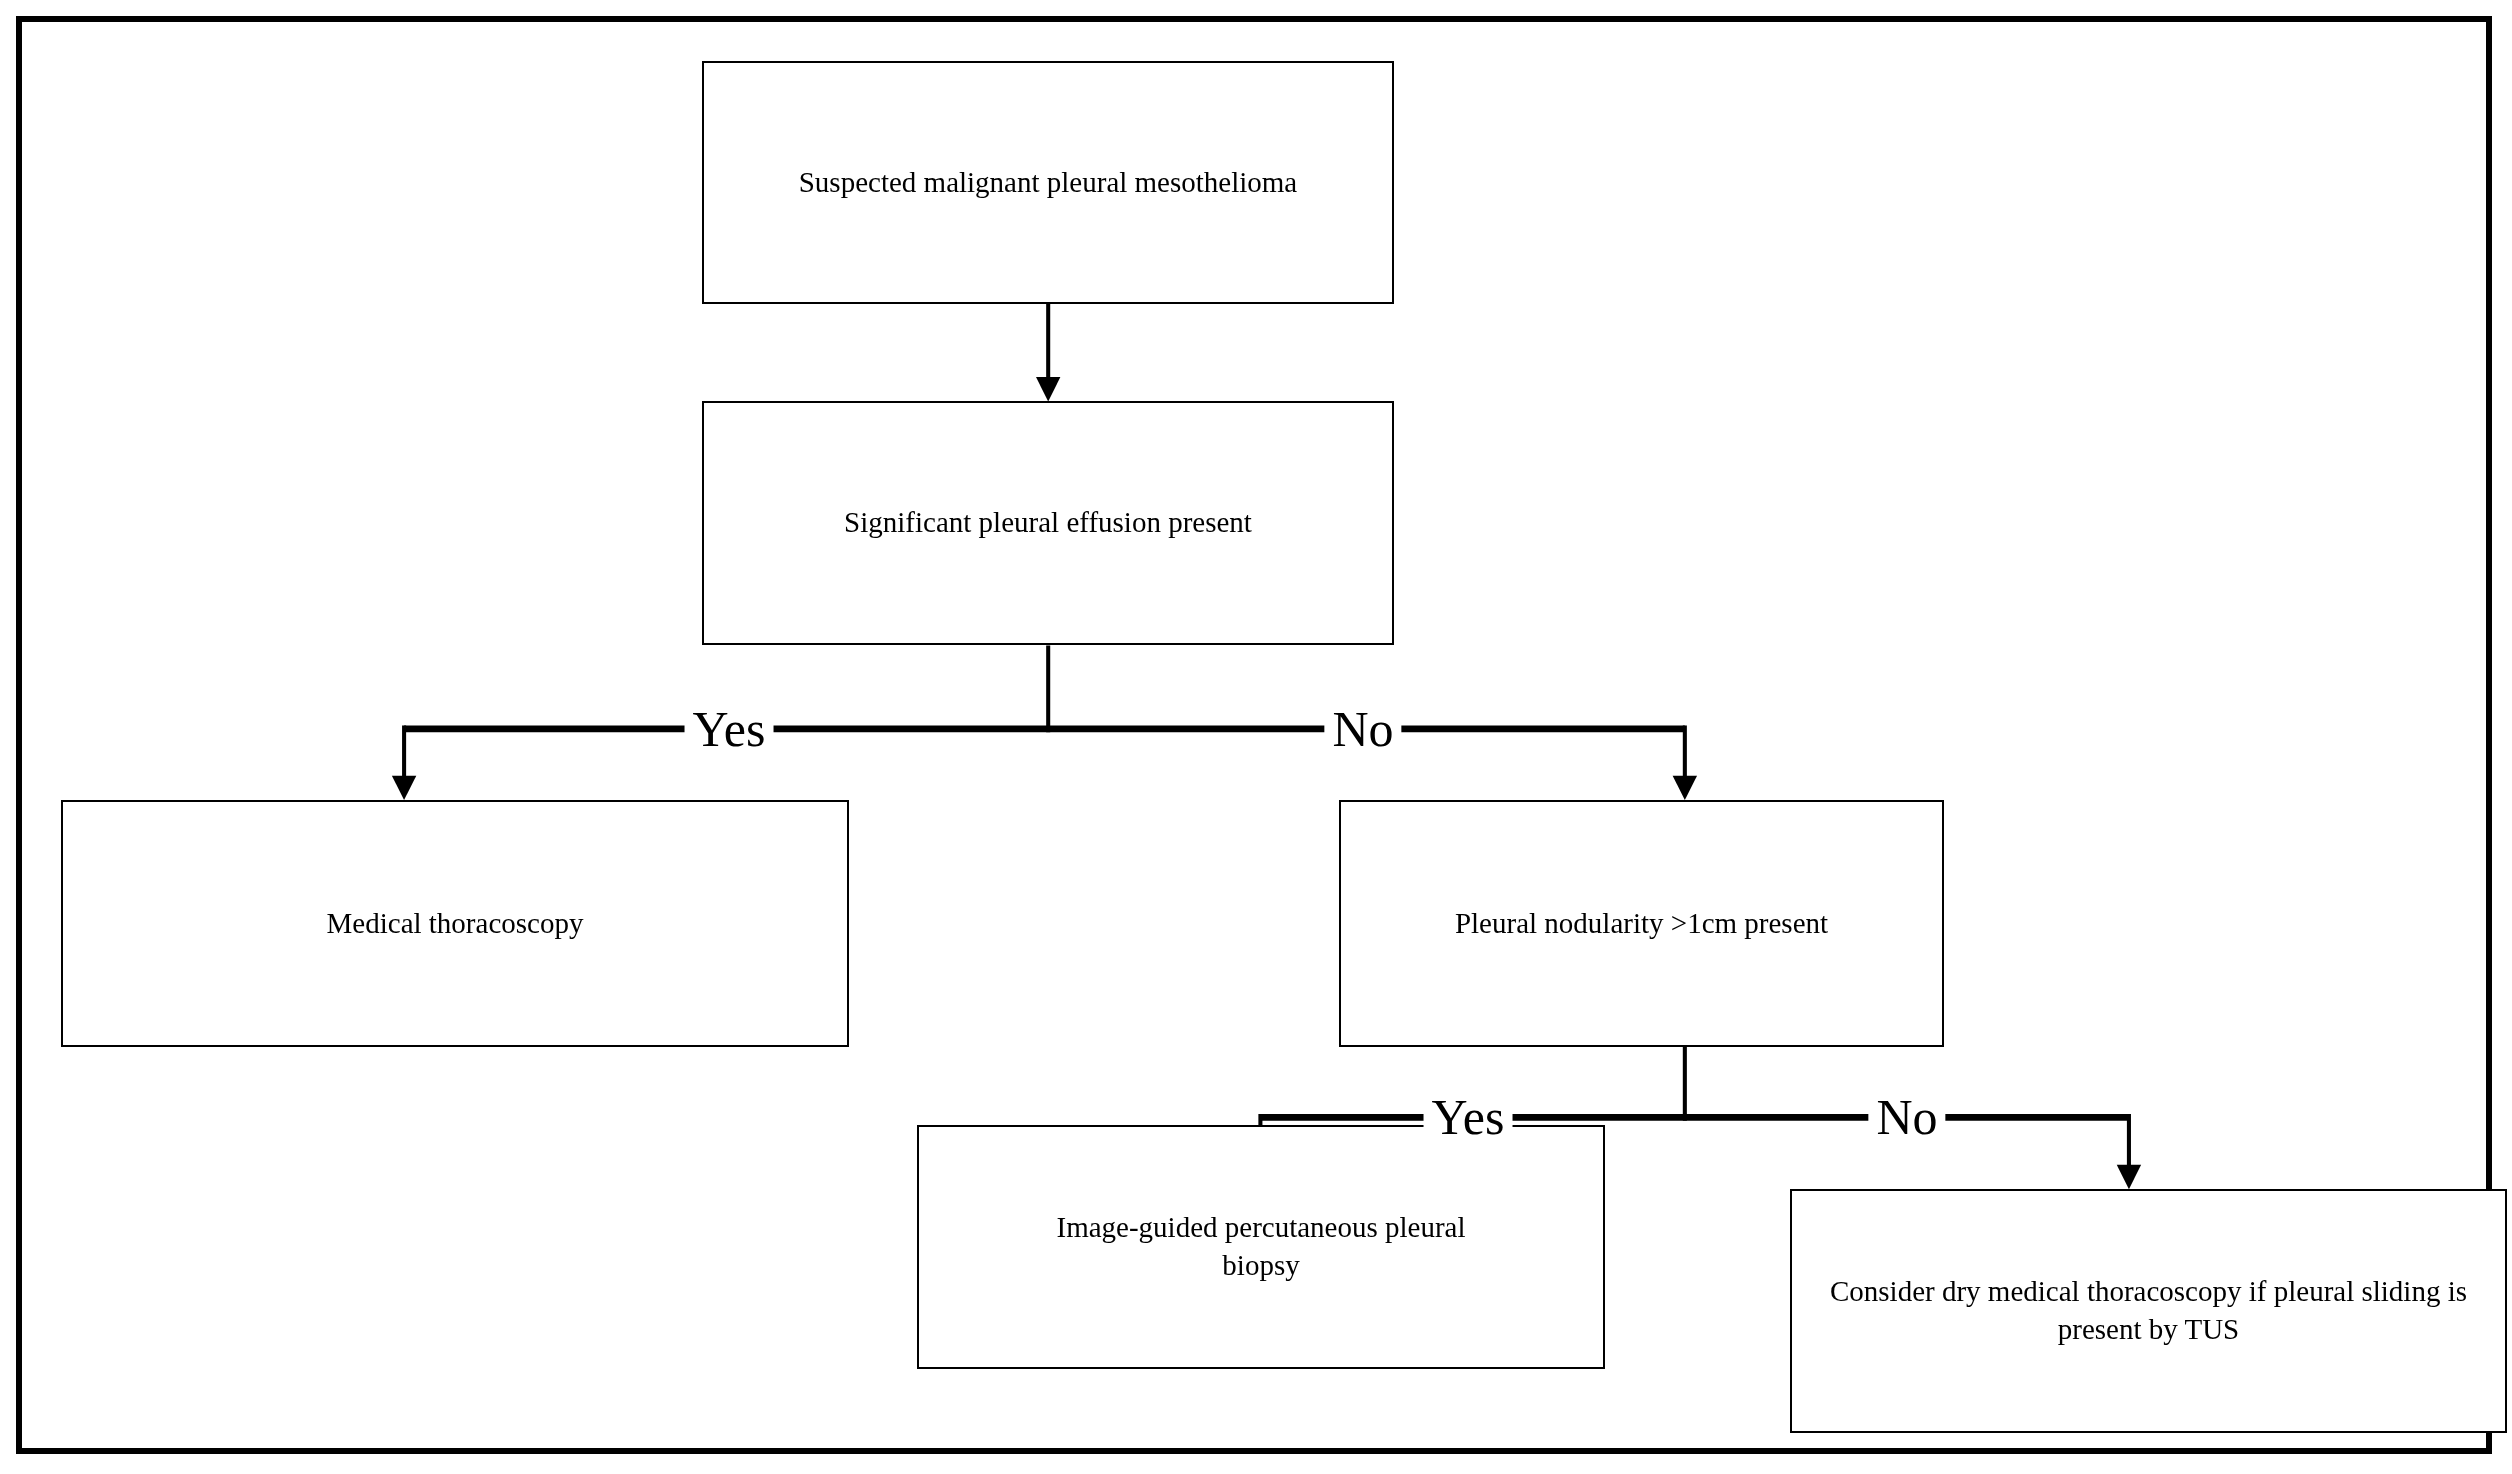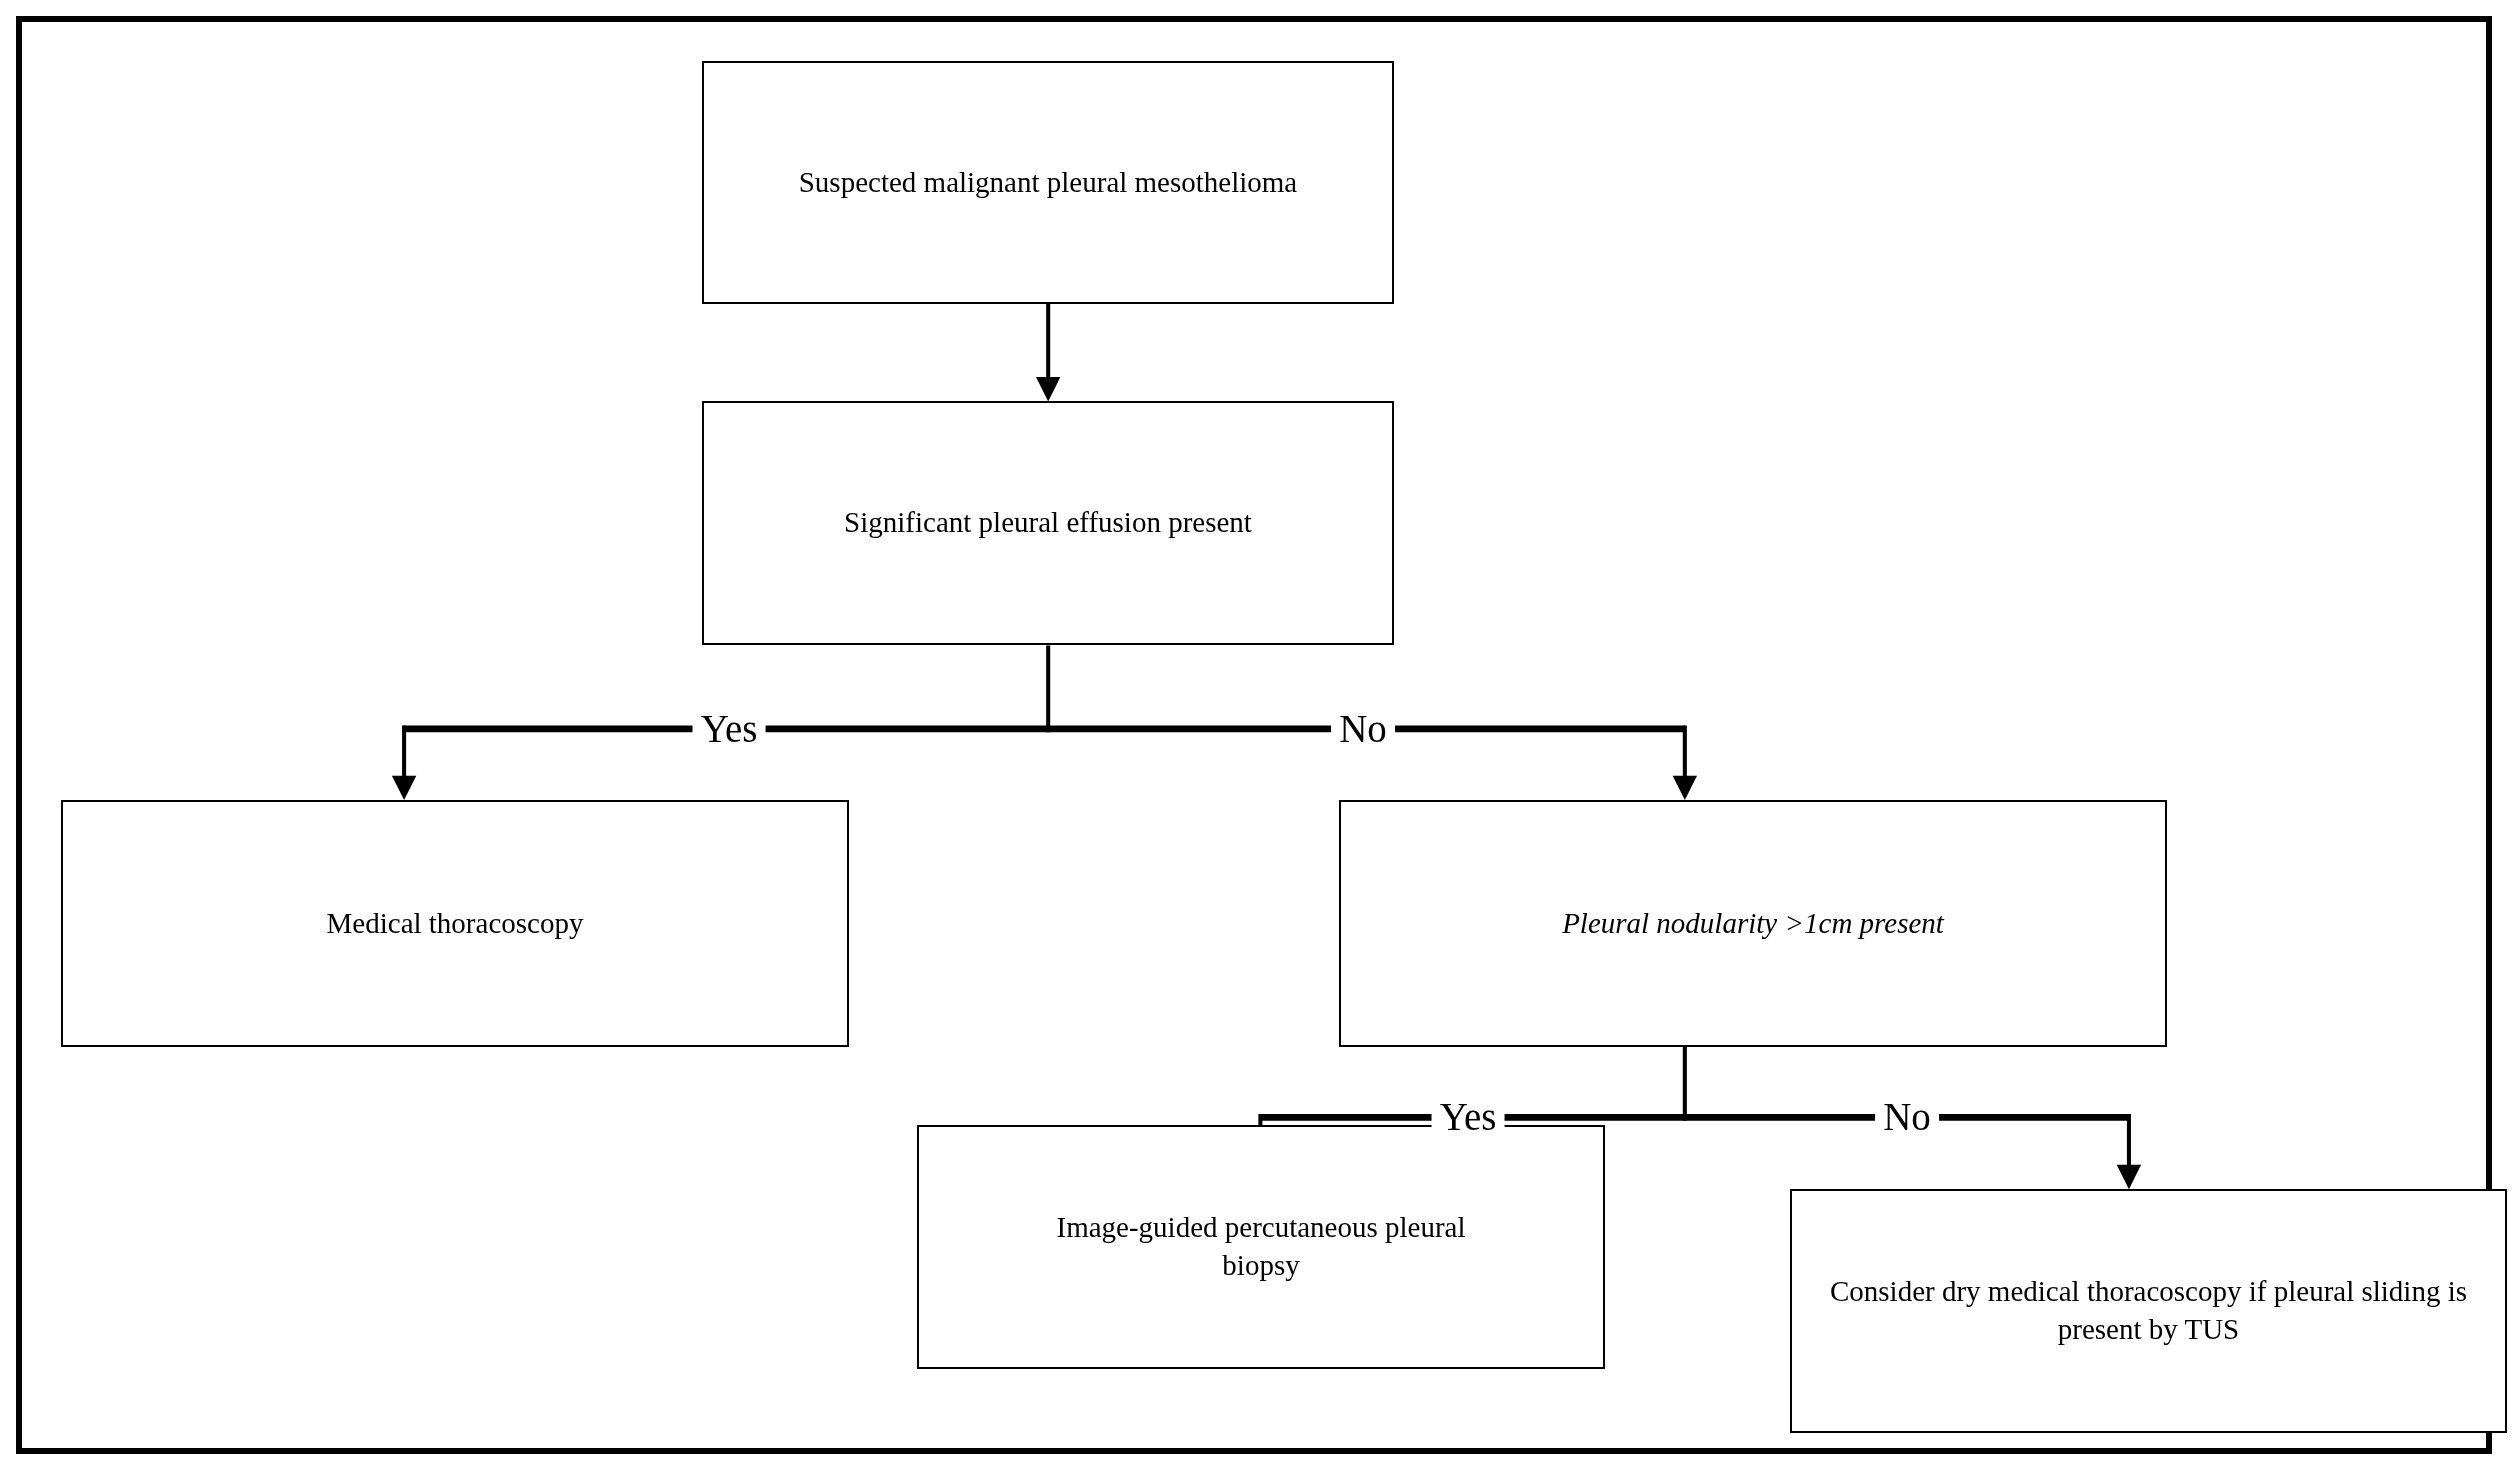--- a/index.html
+++ b/index.html
@@ -42,34 +42,34 @@
     text-align: center;
   }
   .node-text {
     font-size: 29px;
     line-height: 1.3;
     color: #000000;
   }
   #n-suspected   { left: 702px; top:   61px; width: 692px; height: 243px; }
   #n-effusion    { left: 702px; top:  401px; width: 692px; height: 244px; }
   #n-thoracoscopy{ left:   61px; top: 800px; width: 788px; height: 247px; }
-  #n-nodularity  { left: 1339px; top: 800px; width: 828px; height: 247px; font-style: italic; }
+  #n-nodularity  { left: 1339px; top: 800px; width: 605px; height: 247px; }
   #n-biopsy      { left: 917px; top: 1125px; width: 688px; height: 244px; }
   #n-dry         { left: 1790px; top: 1189px; width: 717px; height: 244px; }
   #n-suspected .node-text   { max-width: 610px; }
   #n-effusion .node-text    { white-space: nowrap; }
   #n-thoracoscopy .node-text{ white-space: nowrap; }
   #n-nodularity .node-text  { white-space: nowrap; }
   #n-biopsy .node-text      { max-width: 475px; }
   #n-dry .node-text         { max-width: 665px; }
 
   .branch-label {
     position: absolute;
     transform: translate(-50%, -50%);
-    font-size: 39px;
+    font-size: 50px;
     line-height: 1;
     background: #ffffff;
     padding: 1.4px 8.1px;
     color: #000000;
     white-space: nowrap;
   }
   #lbl-yes1 { left: 729px; top: 729px; }
   #lbl-no1  { left: 1363px; top: 729px; }
   #lbl-yes2 { left: 1468px; top: 1117px; }
   #lbl-no2  { left: 1907px; top: 1117px; }

